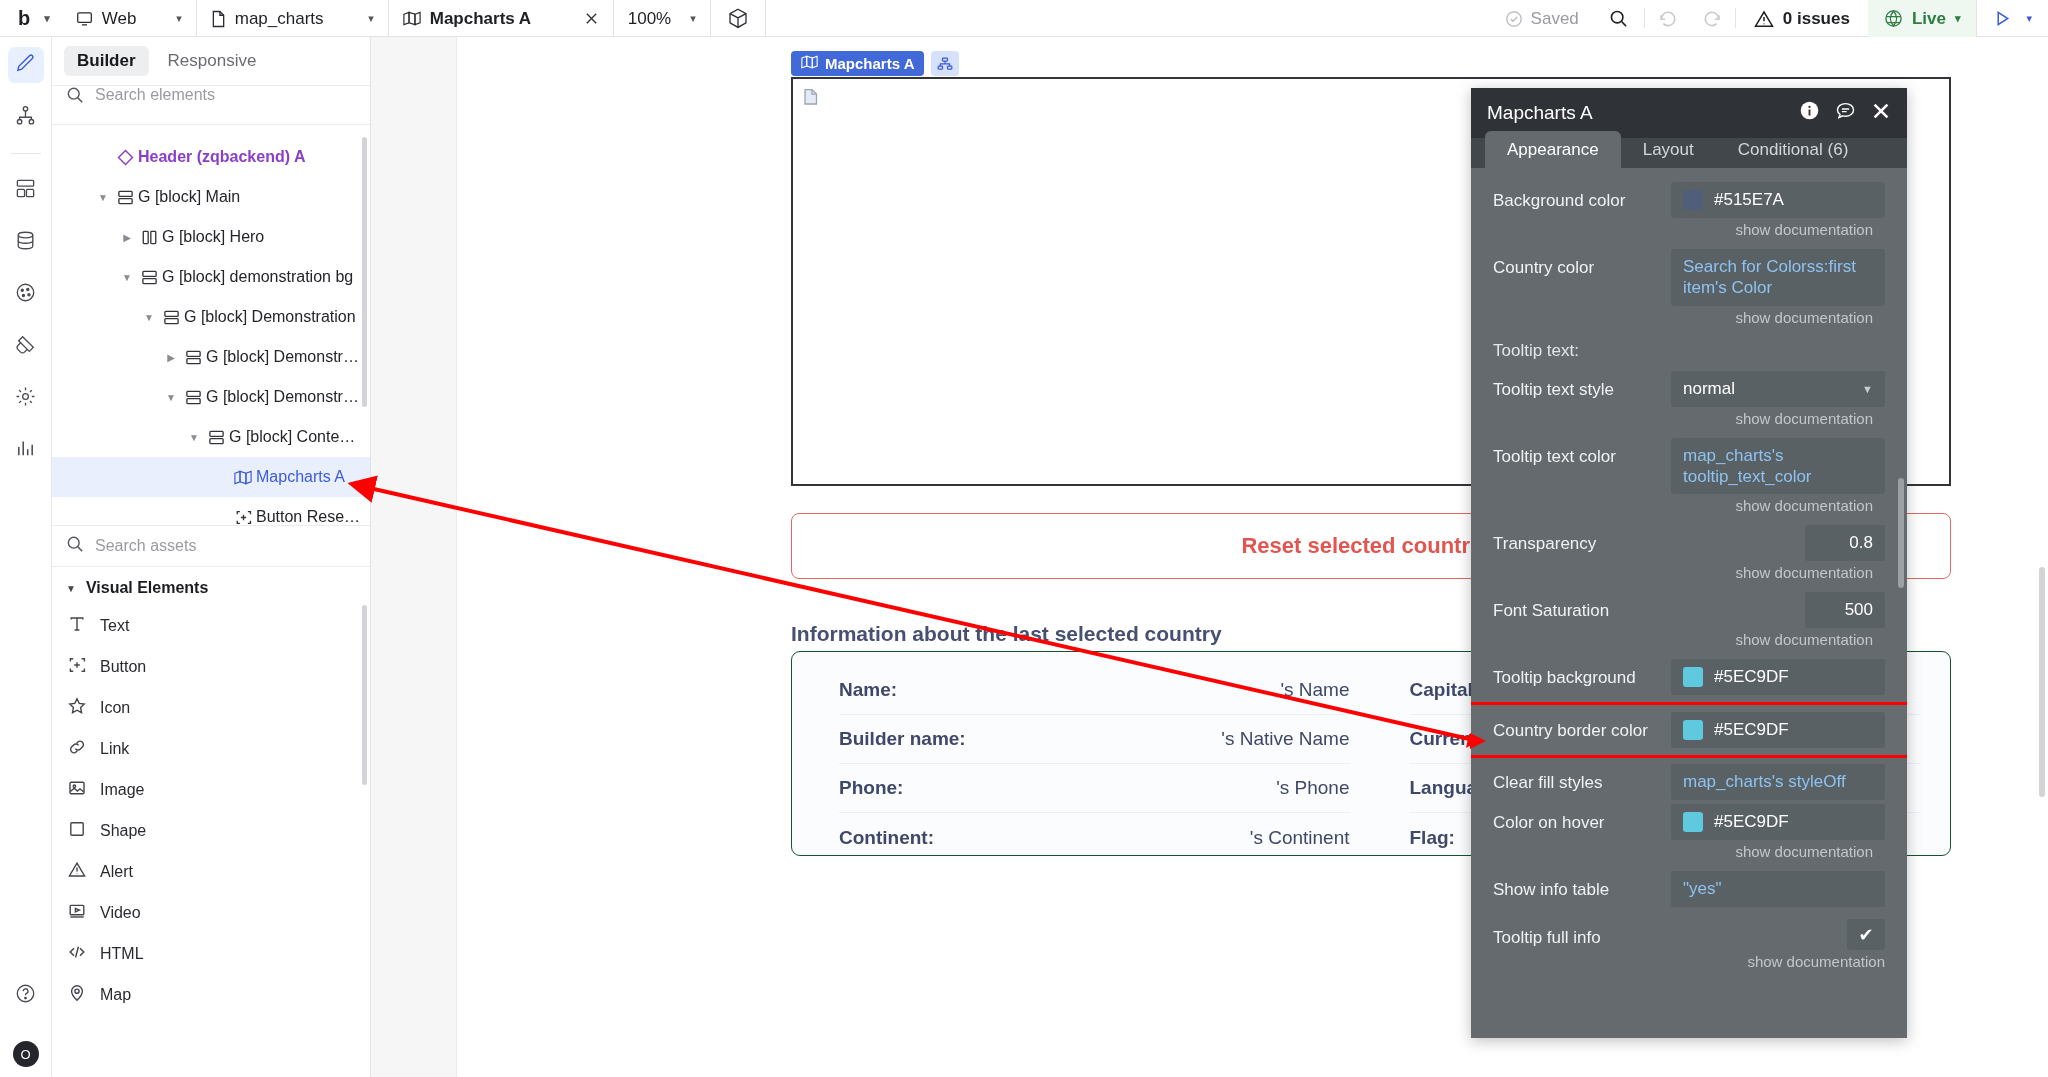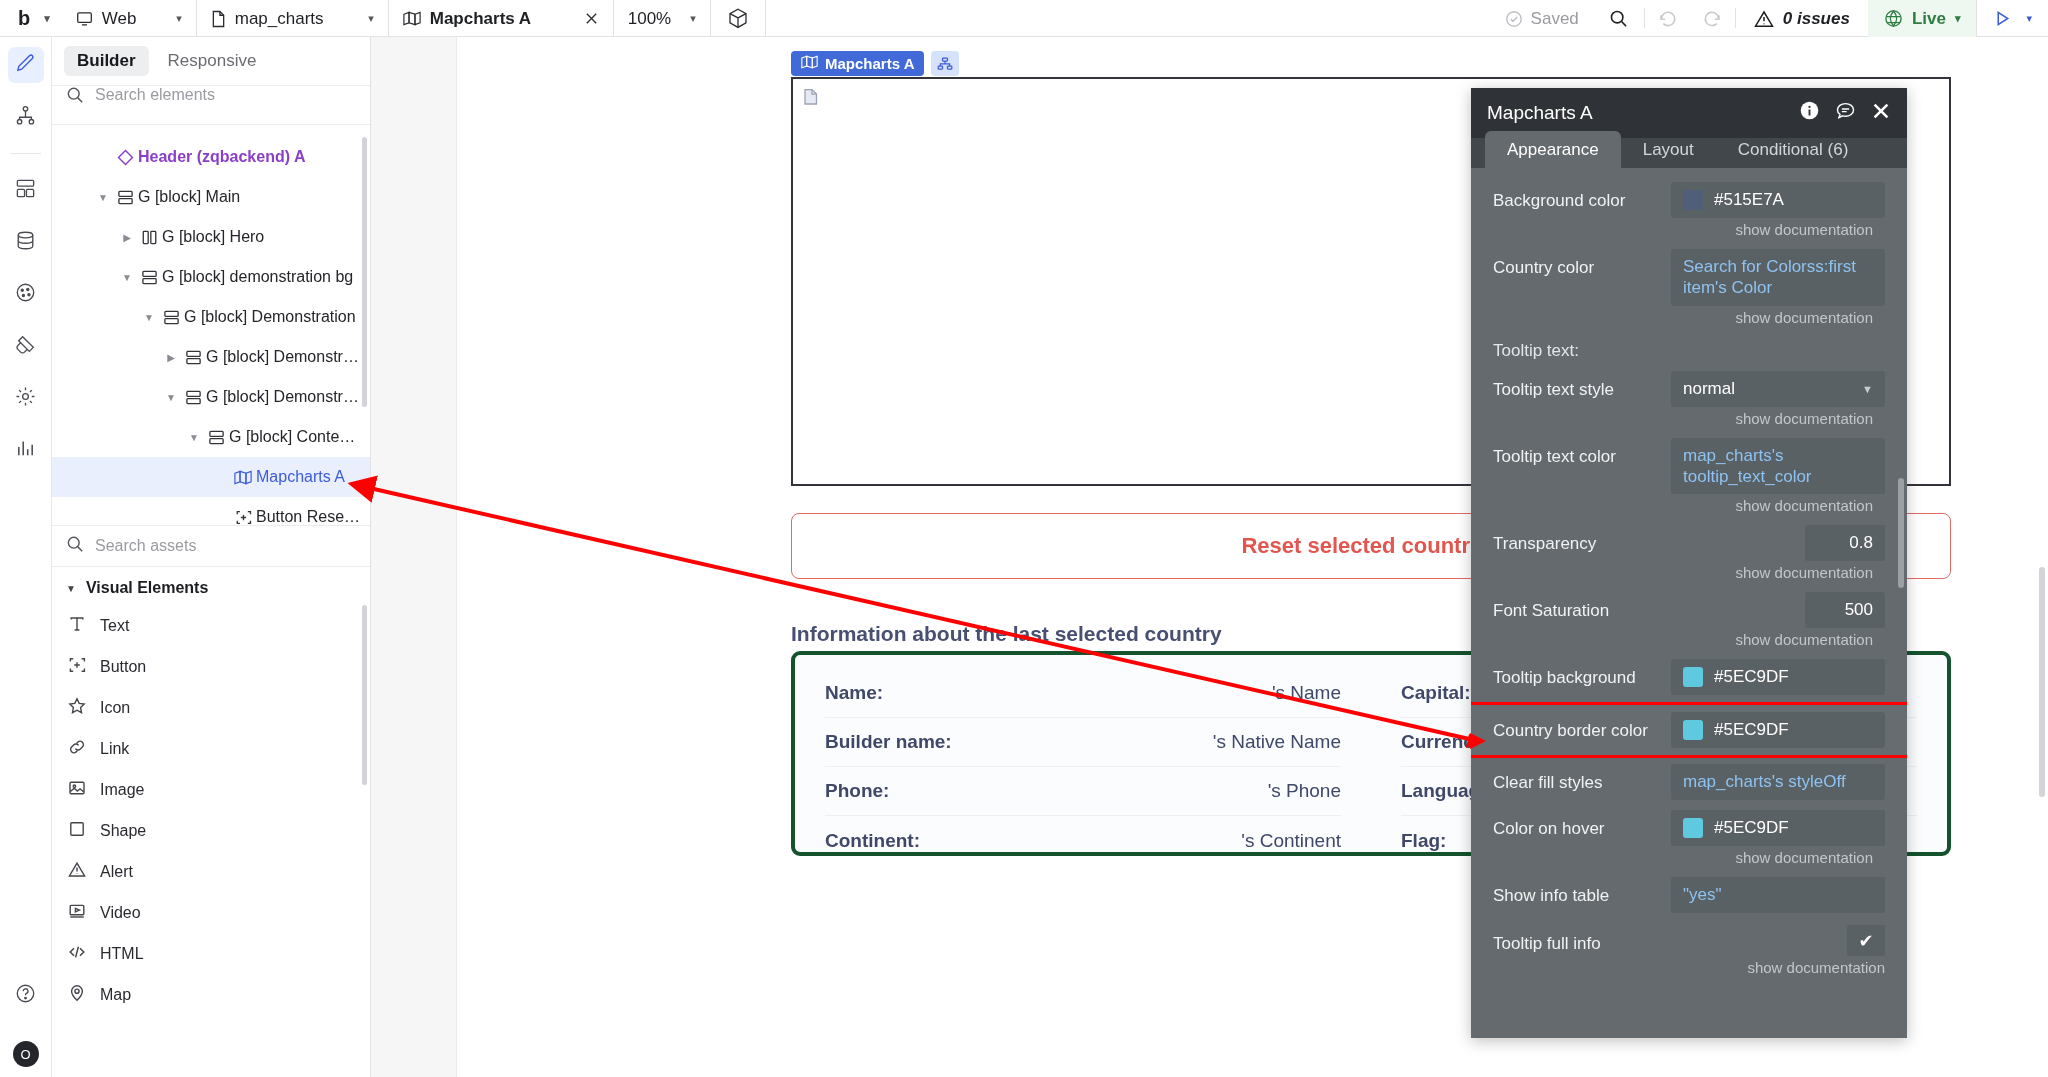--- a/index.html
+++ b/index.html
@@ -25,21 +25,21 @@
   .tb-web { width: 135px; justify-content: space-between; }
   .tb-doc { width: 192px; justify-content: space-between; }
   .tb-tab { width: 225px; justify-content: space-between; font-weight: 600;}
   .tb-zoom { width: 97px; justify-content: space-between;}
   .tb-cube { border-right: 1px solid #e3e3e6; padding: 0 17px; }
   .tb-spacer { flex: 1; border: none; }
   .tb-saved { color: #9a9ba1; gap: 8px; border: none; }
   .tb-search { border: none; padding: 0 16px; }
   .tb-sep { width:1px; background:#e3e3e6; margin: 8px 0; }
   .tb-undo { border:none; padding: 0 13px; color:#c9cacf;}
-  .tb-issues { border:none; gap:9px; font-weight:700; padding: 0 18px; font-style: italic;}
+  .tb-issues { border:none; gap:9px; font-weight:700; padding: 0 18px;}
   .tb-live { background:#eef7f0; color:#2e7d43; border:none; gap:9px; padding: 0 16px; font-weight:700;}
   .tb-play { border:none; gap:14px; padding: 0 16px; color:#3b5bdb; border-left:1px solid #e3e3e6;}
   .ico { display:inline-flex; align-items:center; justify-content:center;}
 
   
   .rail {
     position: absolute; top: 37px; left: 0; width: 52px; height: 1040px;
     background: #fff; border-right: 1px solid #e8e8ea;
     display: flex; flex-direction: column; align-items: center; padding-top: 10px;
   }
@@ -75,21 +75,21 @@
   
   .canvas { position:absolute; top:37px; left:371px; right:0; bottom:0; background:#fff; overflow:hidden;}
   .cv-gutter { position:absolute; top:0; left:0; width:86px; height:100%; background:#f6f6f7; border-right:1px solid #ebebed;}
   .badge-row { position:absolute; left:420px; top:14px; display:flex; align-items:center; gap:7px;}
   .badge { background:#4169d8; color:#fff; font-size:15px; font-weight:600; padding:4px 10px; border-radius:4px; display:flex; align-items:center; gap:7px;}
   .badge-sq { background:#d6e2fb; border-radius:4px; width:28px;height:25px; display:flex;align-items:center;justify-content:center;color:#3b5bdb;}
   .map-frame { position:absolute; left:420px; top:40px; width:1160px; height:409px; border:2px solid #33343a; background:#fff;}
   .img-ph { position:absolute; left:8px; top:8px; width:20px;height:20px;}
   .reset-btn { position:absolute; left:420px; top:476px; width:1160px; height:66px; border:1.6px solid #e06a63; border-radius:8px; display:flex; align-items:center; justify-content:center; color:#e2564f; font-size:22px; font-weight:600; background:#fff;}
   .info-title { position:absolute; left:420px; top:585px; font-size:21px; font-weight:700; color:#475070;}
-  .info-card { position:absolute; left:420px; top:614px; width:1160px; height:205px; background:#fbfcfe; border:4px solid #14532d; border-radius:9px; display:flex;}
+  .info-card { position:absolute; left:420px; top:614px; width:1160px; height:205px; background:#fbfcfe; border:1px solid #14532d; border-radius:9px; display:flex;padding-left:17px;}
   .info-col { flex:1; padding: 14px 30px 0 30px; }
   .info-col.right { border-left:0; }
   .info-row { display:flex; justify-content:space-between; align-items:center; height:49px; border-bottom:1px solid #edeff4; font-size:19px; color:#3f4868; }
   .info-row:last-child { border-bottom:none; }
   .info-k { font-weight:700; }
   .info-v { font-weight:400; }
   .v-scroll { position:absolute; right:3px; top:530px; width:6px; height:230px; background:#d3d4d8; border-radius:3px;}
 
   
   .props { position:absolute; left:1471px; top:88px; width:436px; height:950px; background:#646a6e; box-shadow:0 3px 14px rgba(0,0,0,.25);}
@@ -725,21 +725,21 @@
       <div class="prow hl-row" style="padding-top:7px;padding-bottom:7px;margin-bottom:9px">
         <div class="plabel" style="padding-top:9px">Country border color</div>
         <div class="pfield">
           <div class="pval">
             <span class="sw" style="background:#5EC9DF"></span>
             <span>#5EC9DF</span>
           </div>
         </div>
       </div>
 
-      <div class="prow" style="margin-bottom:10px">
+      <div class="prow" style="margin-bottom:4px">
         <div class="plabel">Clear fill styles</div>
         <div class="pfield">
           <div class="pval link">map_charts's styleOff</div>
         </div>
       </div>
 
       <div class="prow">
         <div class="plabel">Color on hover</div>
         <div class="pfield">
           <div class="pval">

